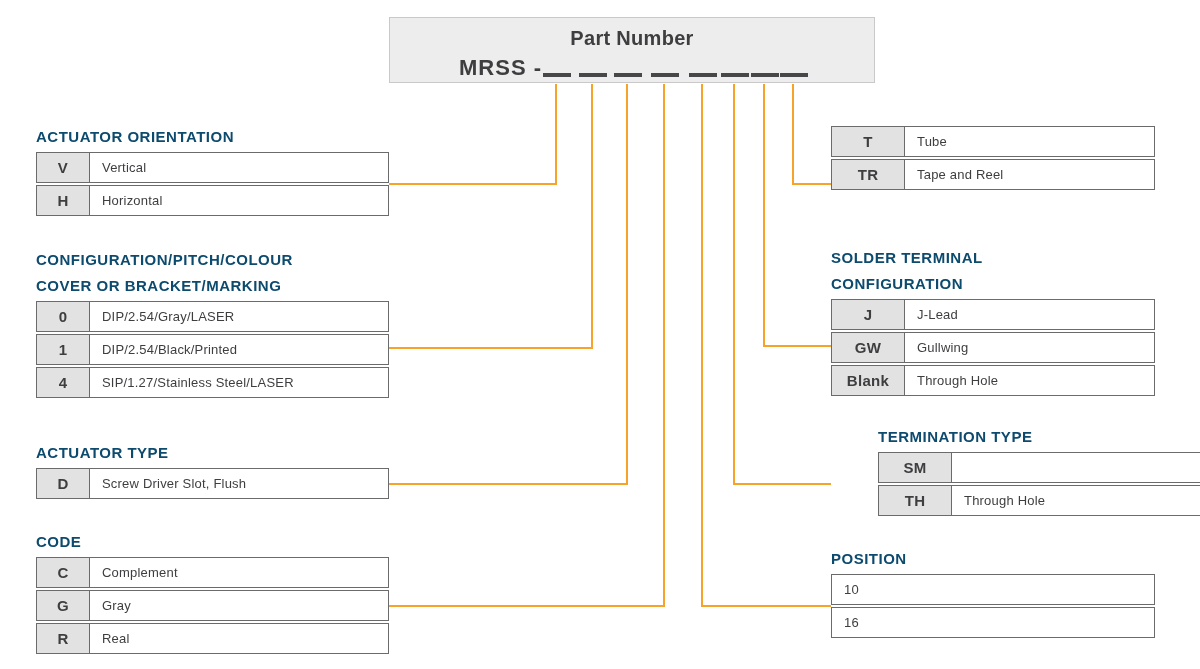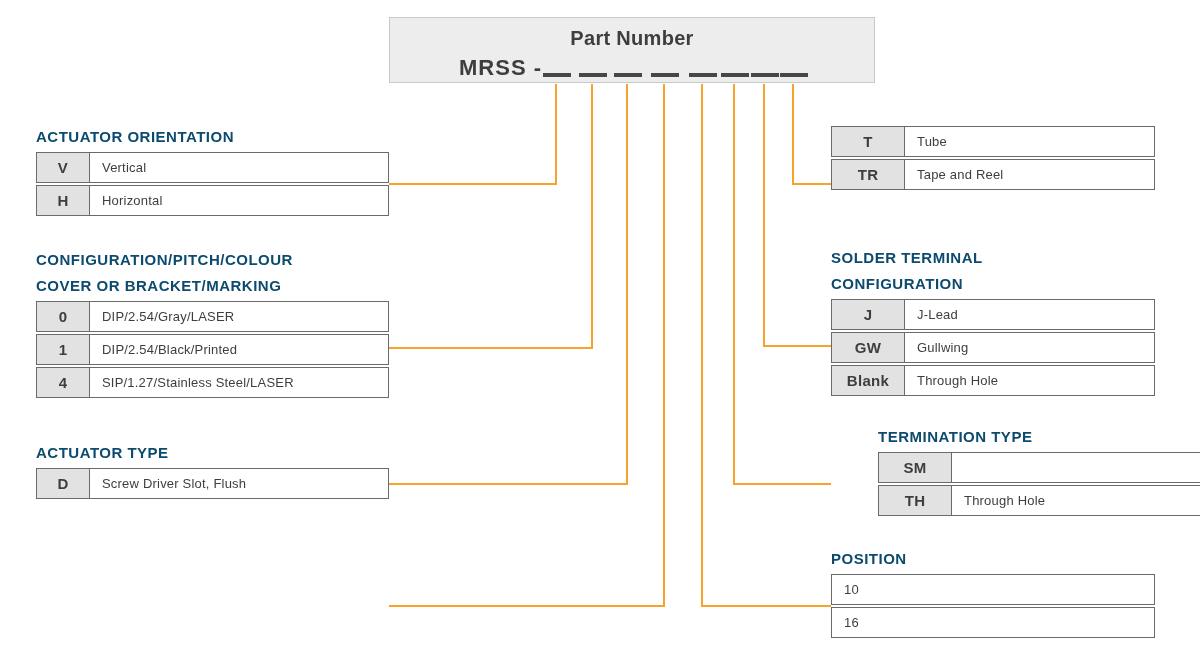--- a/index.html
+++ b/index.html
@@ -112,20 +112,37 @@
   <div class="group" style="left:36px;top:440px;width:353px">
     <div class="ttl">ACTUATOR TYPE</div>
     <div class="tbl">
       <div class="row">
         <div class="code">D</div>
         <div class="lbl">Screw Driver Slot, Flush</div>
       </div>
     </div>
   </div>
 
+  <div class="group" style="left:36px;top:529px;width:353px">
+    <div class="ttl">CODE</div>
+    <div class="tbl">
+      <div class="row">
+        <div class="code">C</div>
+        <div class="lbl">Complement</div>
+      </div>
+      <div class="row">
+        <div class="code">G</div>
+        <div class="lbl">Gray</div>
+      </div>
+      <div class="row">
+        <div class="code">R</div>
+        <div class="lbl">Real</div>
+      </div>
+    </div>
+  </div>
 
   <div class="group rt" style="left:831px;top:124px;width:324px">
     <div class="tbl">
       <div class="row">
         <div class="code">T</div>
         <div class="lbl">Tube</div>
       </div>
       <div class="row">
         <div class="code">TR</div>
         <div class="lbl">Tape and Reel</div>

